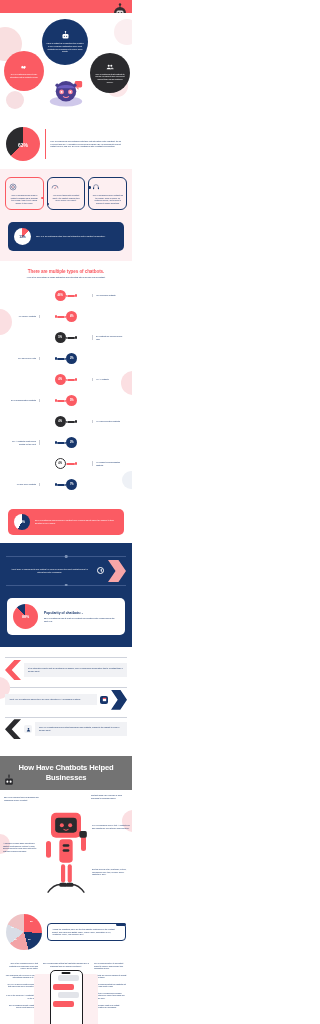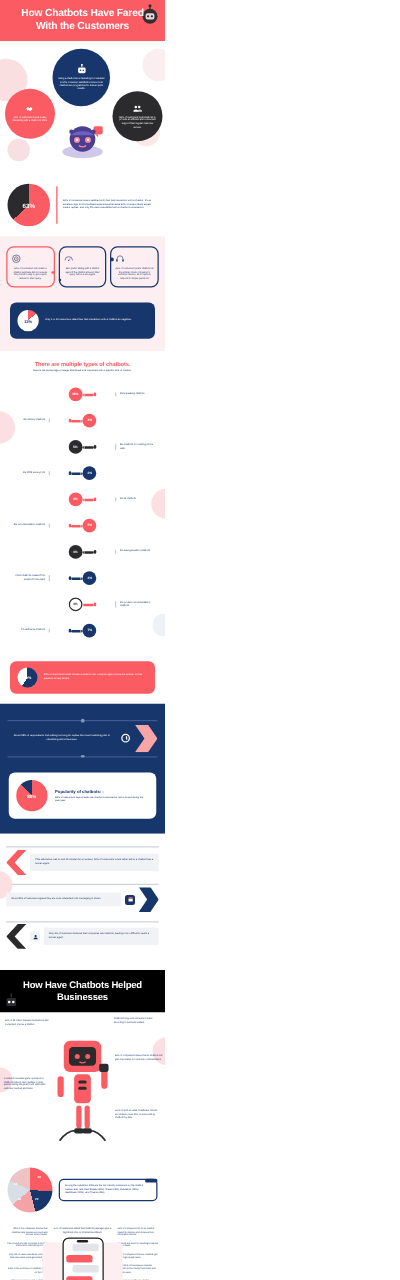--- a/index.html
+++ b/index.html
@@ -163,21 +163,21 @@
   .wrow p { font-size:1.95px; line-height:2.8px; color:#17366b; }
   .wchev { width:16px; height:20px; flex:0 0 16px; }
   .wchev.coralL { background:#fb5b63; clip-path:polygon(100% 0, 58% 0, 0 50%, 58% 100%, 100% 100%, 42% 50%); }
   .wchev.navyR  { background:#17366b; clip-path:polygon(0 0, 58% 0, 100% 50%, 58% 100%, 0 100%, 42% 50%); }
   .wchev.darkL  { background:#2b2b2e; clip-path:polygon(100% 0, 58% 0, 0 50%, 58% 100%, 100% 100%, 42% 50%); }
   .minibadge { width:8px; height:8px; border-radius:2px; background:#17366b; flex:0 0 8px;
     display:flex; align-items:center; justify-content:center; }
   .tickline { height:0.6px; background:#cfd3dc; margin:2px 0; }
 
   
-  .bizband { background:#000000; padding:7px 8px 8px; text-align:center; position:relative; }
+  .bizband { background:#737373; padding:7px 8px 8px; text-align:center; position:relative; }
   .bizband h2 { color:#fff; font-size:7.6px; line-height:9.4px; font-weight:bold; letter-spacing:-.15px; }
   .bizbot-l { position:absolute; left:1px; bottom:0; width:16px; height:18px; }
 
   .biz { background:#fff; padding:8px 4px 6px; position:relative; min-height:120px; }
   .biz .bg-l { width:20px; height:20px; background:#fbdfe2; left:-10px; top:44px; }
   .biz .bg-r { width:22px; height:22px; background:#fbdfe2; right:-12px; top:20px; }
   .bcap { position:absolute; font-size:1.85px; line-height:2.6px; color:#17366b; z-index:3; }
 
   
   .pie5wrap { background:#fff; padding:4px 6px 8px; display:flex; align-items:center; gap:5px; position:relative; }
@@ -219,21 +219,20 @@
 
   <div class="banner sec">
     <svg class="banner-bot" viewBox="0 0 40 40">
       <circle cx="20" cy="22" r="12" fill="#2b2b2e"></circle>
       <rect x="13" y="17" width="14" height="10" rx="3" fill="#ffffff" opacity=".85"></rect>
       <circle cx="17" cy="22" r="1.8" fill="#2b2b2e"></circle>
       <circle cx="23" cy="22" r="1.8" fill="#2b2b2e"></circle>
       <rect x="19" y="6" width="2" height="6" fill="#2b2b2e"></rect>
       <circle cx="20" cy="5" r="2.4" fill="#2b2b2e"></circle>
     </svg>
-    <h1>How Chatbots Have Fared With the Customers</h1>
   </div>
 
   <div class="sec hero">
     <div class="blob bg-a"></div>
     <div class="blob bg-b"></div>
     <div class="blob bg-c"></div>
     <div class="blob bg-d"></div>
 
     <div class="c-circle c-navy" style="width:46px;height:46px;left:42px;top:6px;">
       <svg class="ico" width="9" height="9" viewBox="0 0 24 24">

